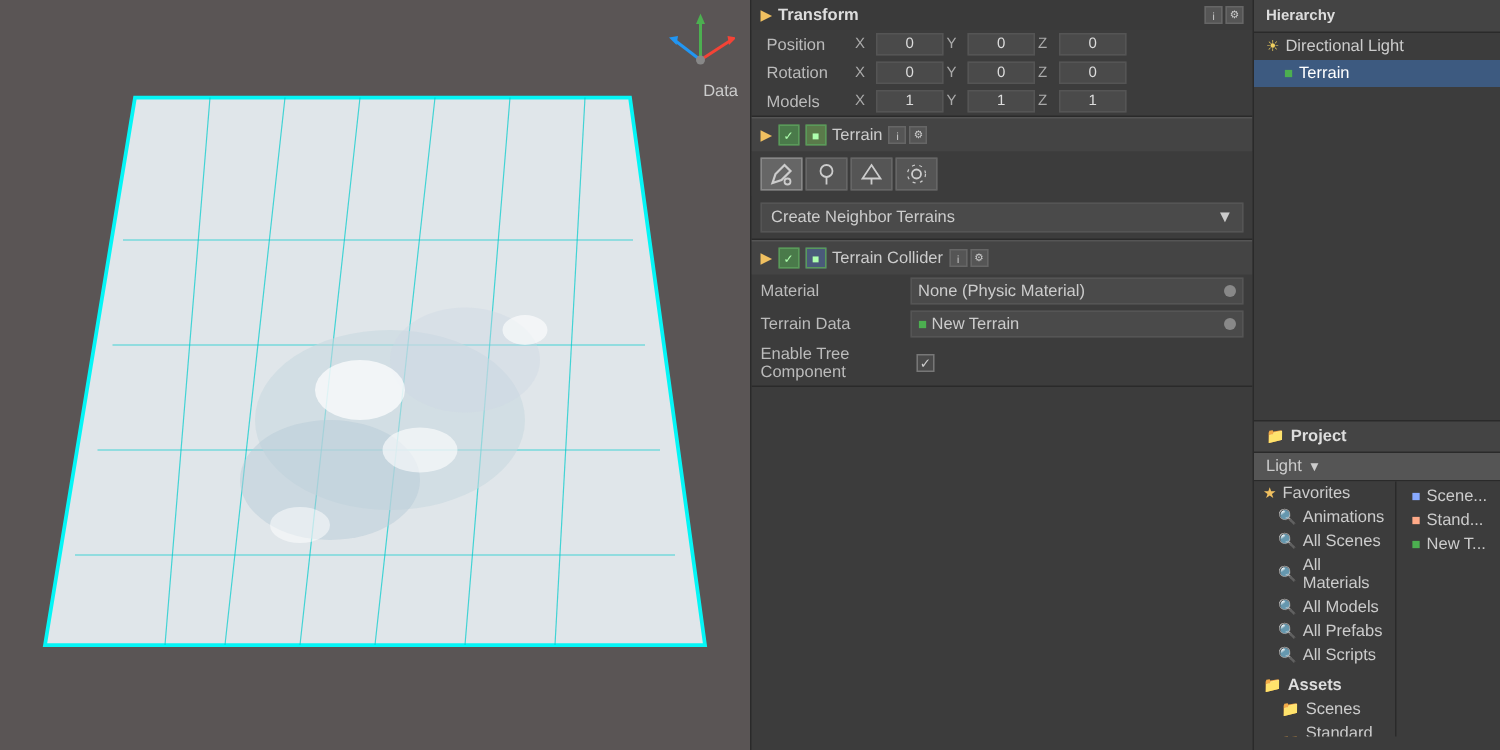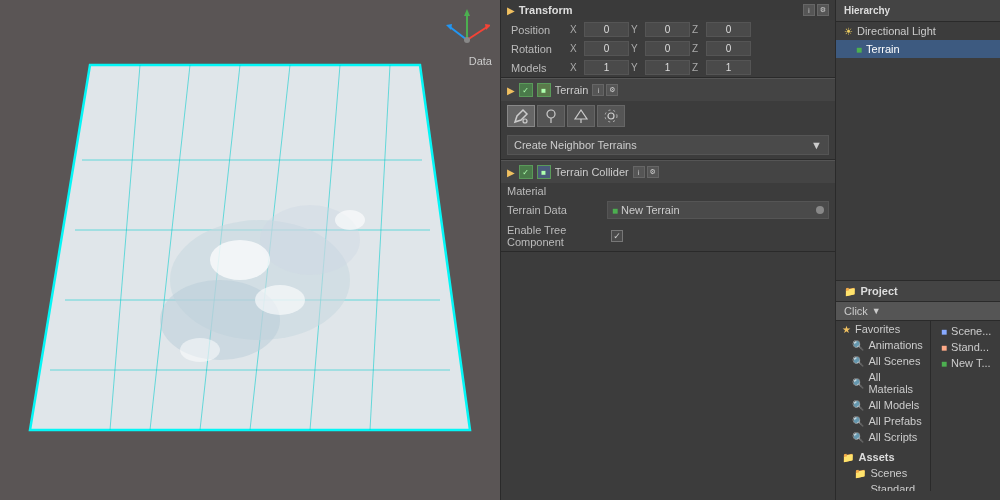--- a/index.html
+++ b/index.html
@@ -487,20 +487,24 @@
         <div class="terrain-icon" style="background:#4a5a7a;">■</div>
         <span class="title">Terrain Collider</span>
         <div class="header-icons-group">
           <div class="small-icon">ℹ</div>
           <div class="small-icon">⚙</div>
         </div>
       </div>
 
       <div class="collider-row">
         <span class="collider-label">Material</span>
+        <div class="collider-value" style="flex:1;">
+          <span>None (Physic Material)</span>
+          <div class="collider-dot"></div>
+        </div>
       </div>
 
       <div class="collider-row">
         <span class="collider-label">Terrain Data</span>
         <div class="collider-value" style="flex:1;">
           <span style="display:flex; align-items:center; gap:3px;">
             <span style="color:#4caf50; font-size:10px;">■</span>
             <span>New Terrain</span>
           </span>
           <div class="collider-dot"></div>
@@ -528,21 +532,21 @@
         <span>Terrain</span>
       </div>
     </div>
 
     <div class="project-panel">
       <div class="project-header">
         <span style="color:#888; font-size:10px;">📁</span>
         <span>Project</span>
       </div>
       <div class="project-create">
-        <span>Click</span>
+        <span>Light</span>
         <span style="font-size:9px;">▼</span>
       </div>
       <div class="project-columns">
         <div class="project-left">
 
           <div class="project-item">
             <span class="star-icon">★</span>
             <span>Favorites</span>
           </div>
           <div class="project-item" style="padding-left:16px;">

